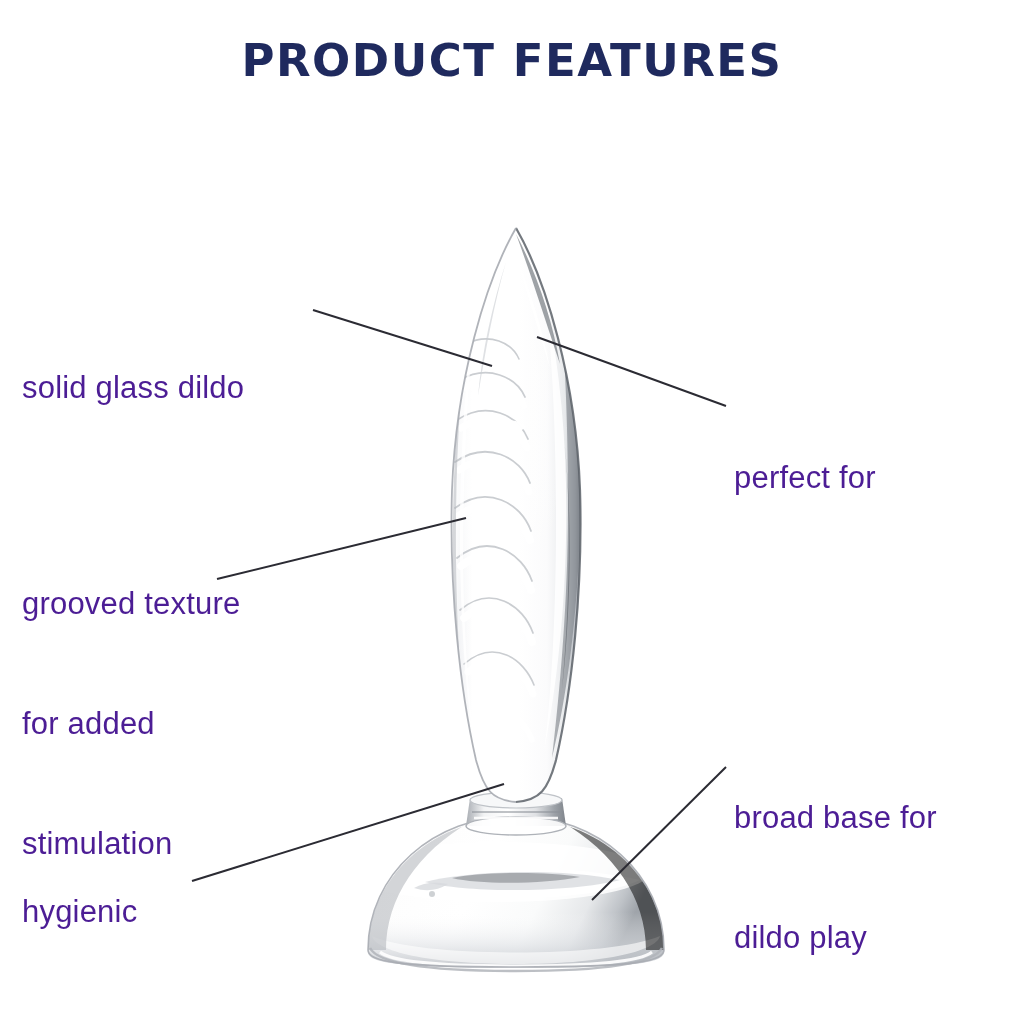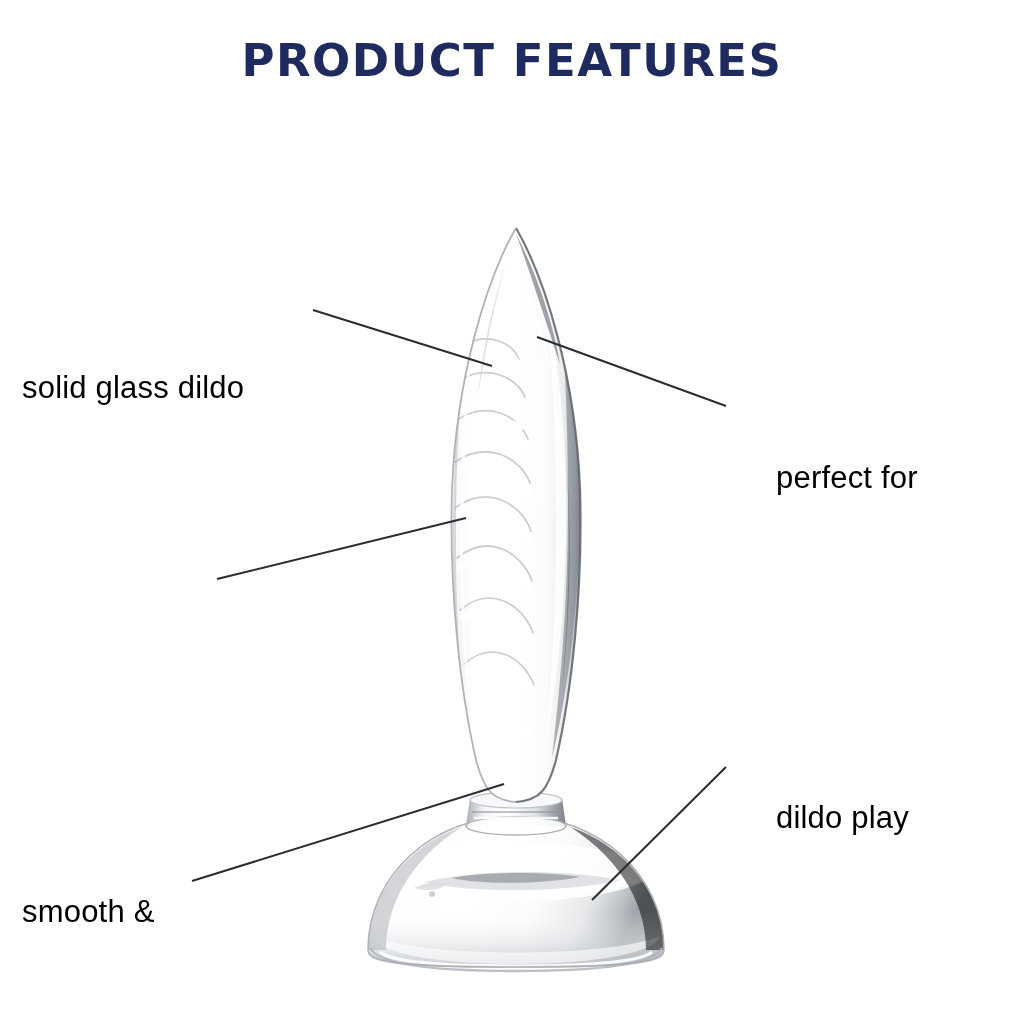--- a/index.html
+++ b/index.html
@@ -34,25 +34,25 @@
     white-space: nowrap;
   }
 
   
   .feature-label {
     position: absolute;
     font-family: "Liberation Sans", sans-serif;
     font-size: 31px;
     font-weight: 400;
     line-height: 40px;
-    color: #000000;
+    color: #4c1d95;
     letter-spacing: 0.2px;
     white-space: pre;
   }
-  .feature-label.right { text-align: left; margin-left: 42px; }
+  .feature-label.right { text-align: left; }
 
   #label-solid-glass   { left: 22px;  top: 288px; }
   #label-grooved       { left: 22px;  top: 504px; }
   #label-smooth        { left: 22px;  top: 812px; }
   #label-hot-cold      { left: 734px; top: 378px; }
   #label-broad-base    { left: 734px; top: 718px; }
 
   
   #leader-lines {
     position: absolute;
@@ -268,28 +268,33 @@
     <line x1="217" y1="579" x2="466" y2="518" stroke="#2b2b33" stroke-width="2"></line>
     <line x1="192" y1="881" x2="504" y2="784" stroke="#2b2b33" stroke-width="2"></line>
     <line x1="537" y1="337" x2="726" y2="406" stroke="#2b2b33" stroke-width="2"></line>
     <line x1="726" y1="767" x2="592" y2="900" stroke="#2b2b33" stroke-width="2"></line>
   </svg>
 
   <div class="feature-label" id="label-solid-glass">
     <div>solid glass dildo</div>
   </div>
 
+  <div class="feature-label" id="label-grooved">
+    <div>grooved texture</div>
+    <div>for added</div>
+    <div>stimulation</div>
+  </div>
 
   <div class="feature-label" id="label-smooth">
-    <div>smooth &amp;</div>
     <div>hygienic</div>
     
   </div>
 
   <div class="feature-label right" id="label-hot-cold">
     <div>perfect for</div>
   </div>
 
   <div class="feature-label right" id="label-broad-base">
+    <div>broad base for</div>
     <div>dildo play</div>
   </div>
 
 </div>
 
 </body></html>

